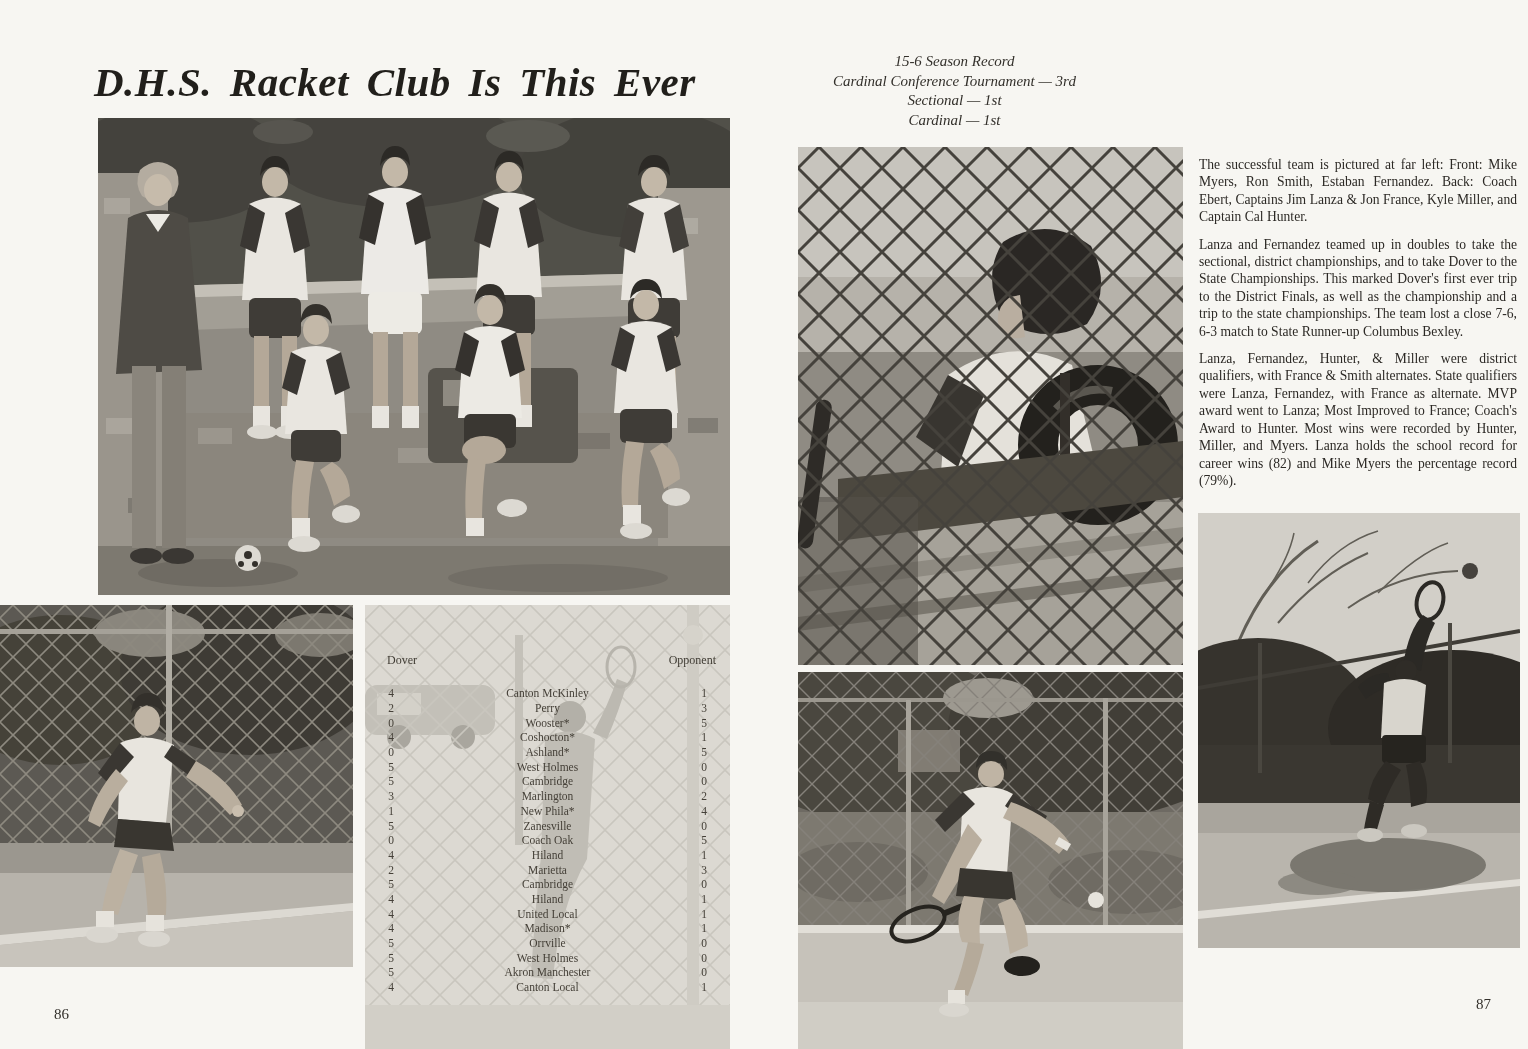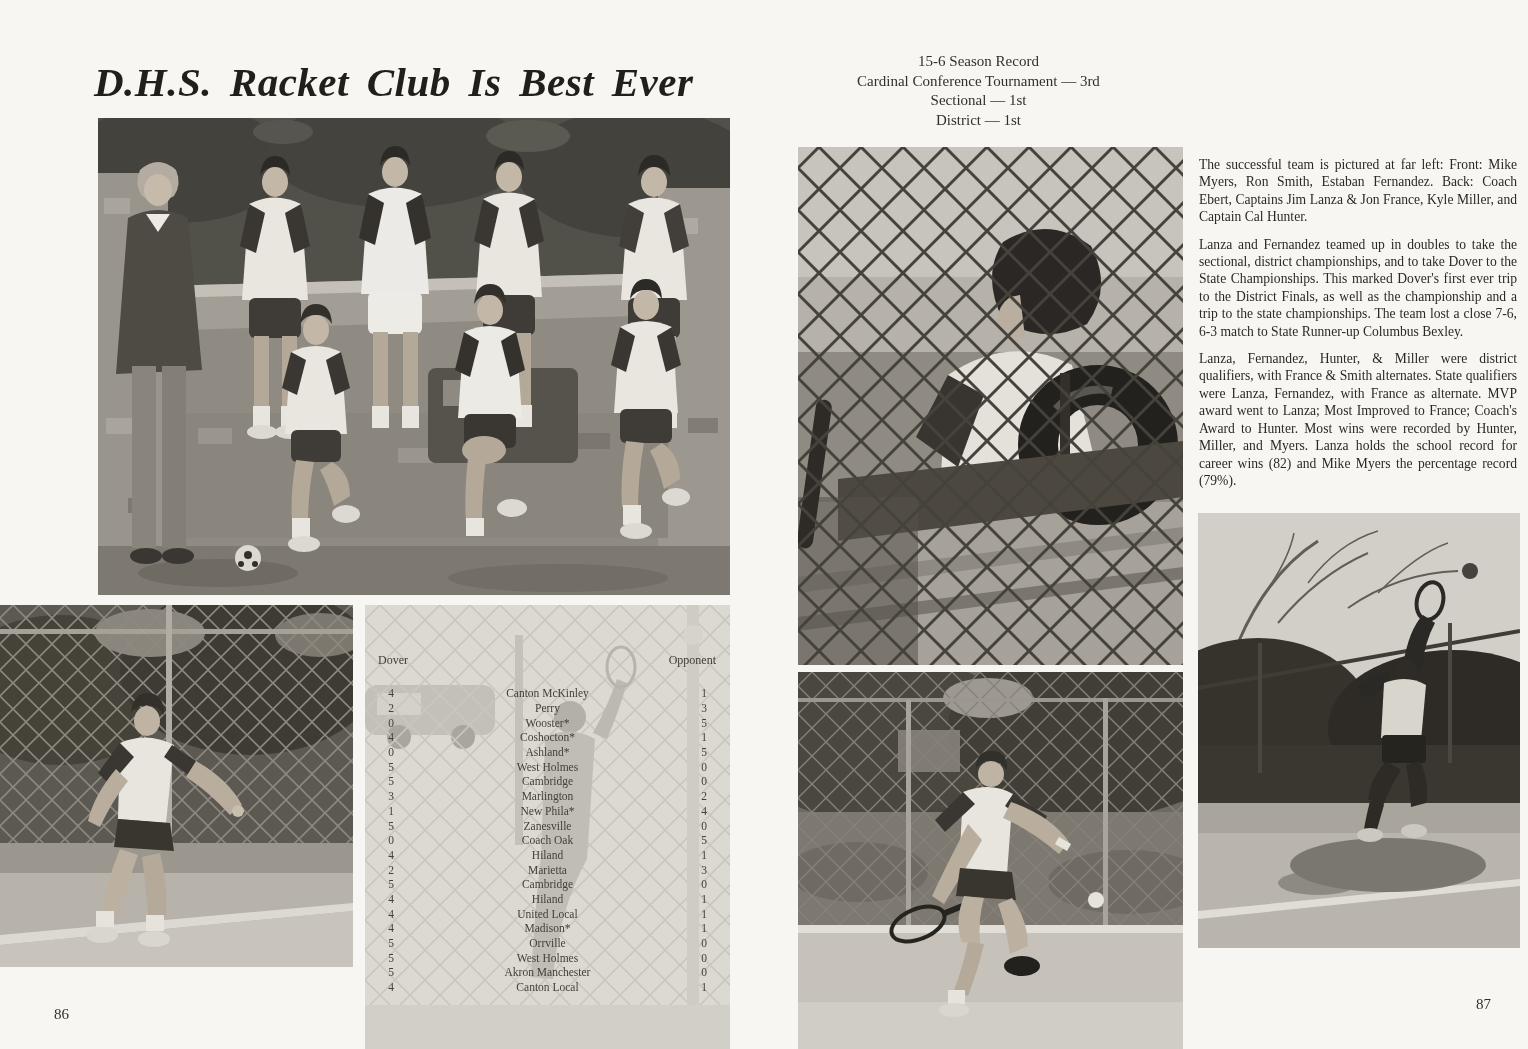--- a/index.html
+++ b/index.html
@@ -16,62 +16,62 @@
   .photo svg { display:block; width:100%; height:100%; }
 
   .title {
     position:absolute; left:94px; top:58px;
     font-size:41px; font-weight:bold; font-style:italic;
     letter-spacing:.5px; word-spacing:7px; white-space:nowrap;
     color:#211f1b;
   }
 
   .season {
-    position:absolute; left:786px; top:52px; width:385px;
-    text-align:center; font-size:15px; line-height:19.5px; color:#33302b;
+    position:absolute; left:762px; top:52px; width:385px;
+    text-align:center; font-size:15px; line-height:19.5px; color:#33302b;font-style:italic;
   }
   .season div { margin:0; }
 
   .article {
     position:absolute; left:1199px; top:156px; width:318px;
     font-size:13.6px; line-height:17.4px; text-align:justify; color:#2c2925;
   }
   .article p { margin:0 0 10px 0; }
 
   .pagenum { position:absolute; font-size:15px; color:#33302b; }
   #p86 { left:54px;  top:1006px;text-align:center; }
   #p87 { left:1476px; top:996px; }
 
   .score-overlay {
     position:absolute; left:365px; top:605px; width:365px; height:444px;
     z-index:2; color:#454038; font-size:11.5px;
   }
   .score-head {
     display:flex; justify-content:space-between;
-    padding:48px 14px 0 13px; font-size:12px; color:#403c34;
+    padding:48px 14px 0 13px; font-size:12px; color:#403c34;margin-left:9px;
   }
   .score-rows { margin-top:18px; }
   .score-row { display:flex; align-items:center; height:14.7px; }
   .score-row .c1 { width:52px; text-align:center; }
   .score-row .c2 { flex:1; text-align:center; }
   .score-row .c3 { width:52px; text-align:center; }
 
   #photo-team     { left:98px;  top:118px; width:632px; height:477px; }
   #photo-forehand { left:0;     top:605px; width:353px; height:362px; }
   #photo-table    { left:365px; top:605px; width:365px; height:444px; z-index:1; }
   #photo-fence    { left:798px; top:147px; width:385px; height:518px; }
   #photo-lunge    { left:798px; top:672px; width:385px; height:377px; }
   #photo-serve    { left:1198px;top:513px; width:322px; height:435px; }
 </style>
 </head>
 <body>
 
 <div class="spread">
 
-  <div class="title">D.H.S. Racket Club Is Best Ever</div>
+  <div class="title">D.H.S. Racket Club Is This Ever</div>
 
   <div class="photo" id="photo-team">
     <svg viewBox="0 0 632 477" preserveAspectRatio="none">
       <rect width="632" height="477" fill="#8f8b83"></rect>
       <ellipse cx="80" cy="45" rx="110" ry="60" fill="#35332f"></ellipse>
       <ellipse cx="300" cy="35" rx="130" ry="55" fill="#3c3a35"></ellipse>
       <ellipse cx="540" cy="55" rx="120" ry="65" fill="#34322d"></ellipse>
       <ellipse cx="430" cy="18" rx="42" ry="16" fill="#c9c5bc"></ellipse>
       <ellipse cx="185" cy="14" rx="30" ry="12" fill="#b5b1a8"></ellipse>
       <path d="M0 0 h632 v175 c-40 18 -95 10 -135 -6 c-50 22 -110 26 -160 6 c-45 24 -105 22 -150 2 c-55 20 -125 16 -187 -12 z" fill="#474540" opacity=".85"></path>
@@ -408,21 +408,21 @@
   <div class="pagenum" id="p86">86</div>
 
   <div class="season">
 
       <div>15-6 Season Record</div>
 
       <div>Cardinal Conference Tournament — 3rd</div>
 
       <div>Sectional — 1st</div>
 
-      <div>District — 1st</div>
+      <div>Cardinal — 1st</div>
 
     </div>
 
   <div class="photo" id="photo-fence">
     <svg viewBox="0 0 385 518" preserveAspectRatio="none">
       <defs>
         <pattern id="f4" width="42" height="42" patternUnits="userSpaceOnUse">
           <path d="M0 21 L21 0 L42 21 L21 42 Z" fill="none" stroke="#45423c" stroke-width="3"></path>
         </pattern>
       </defs>

